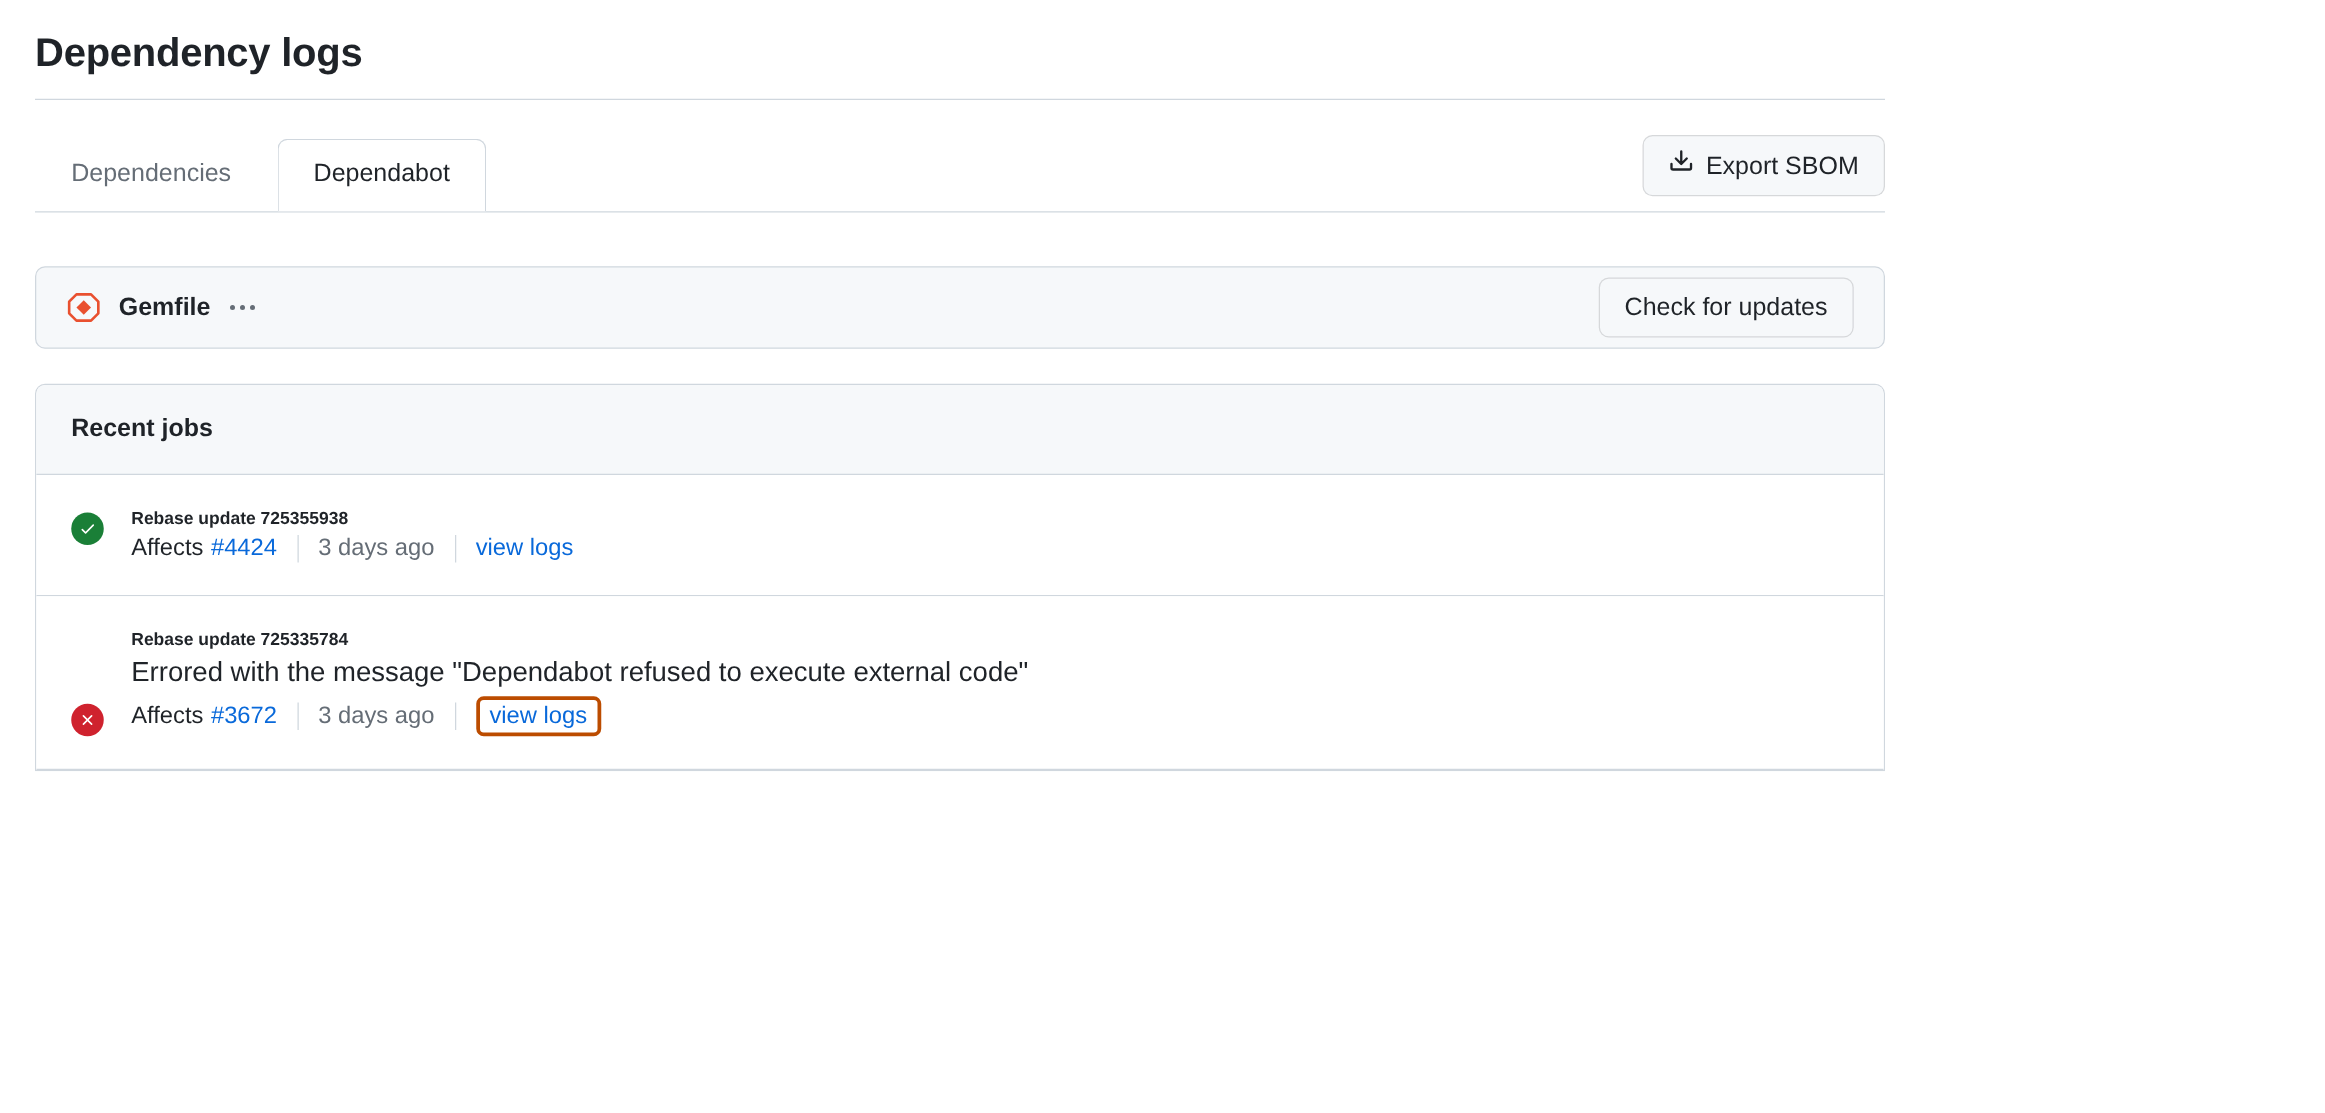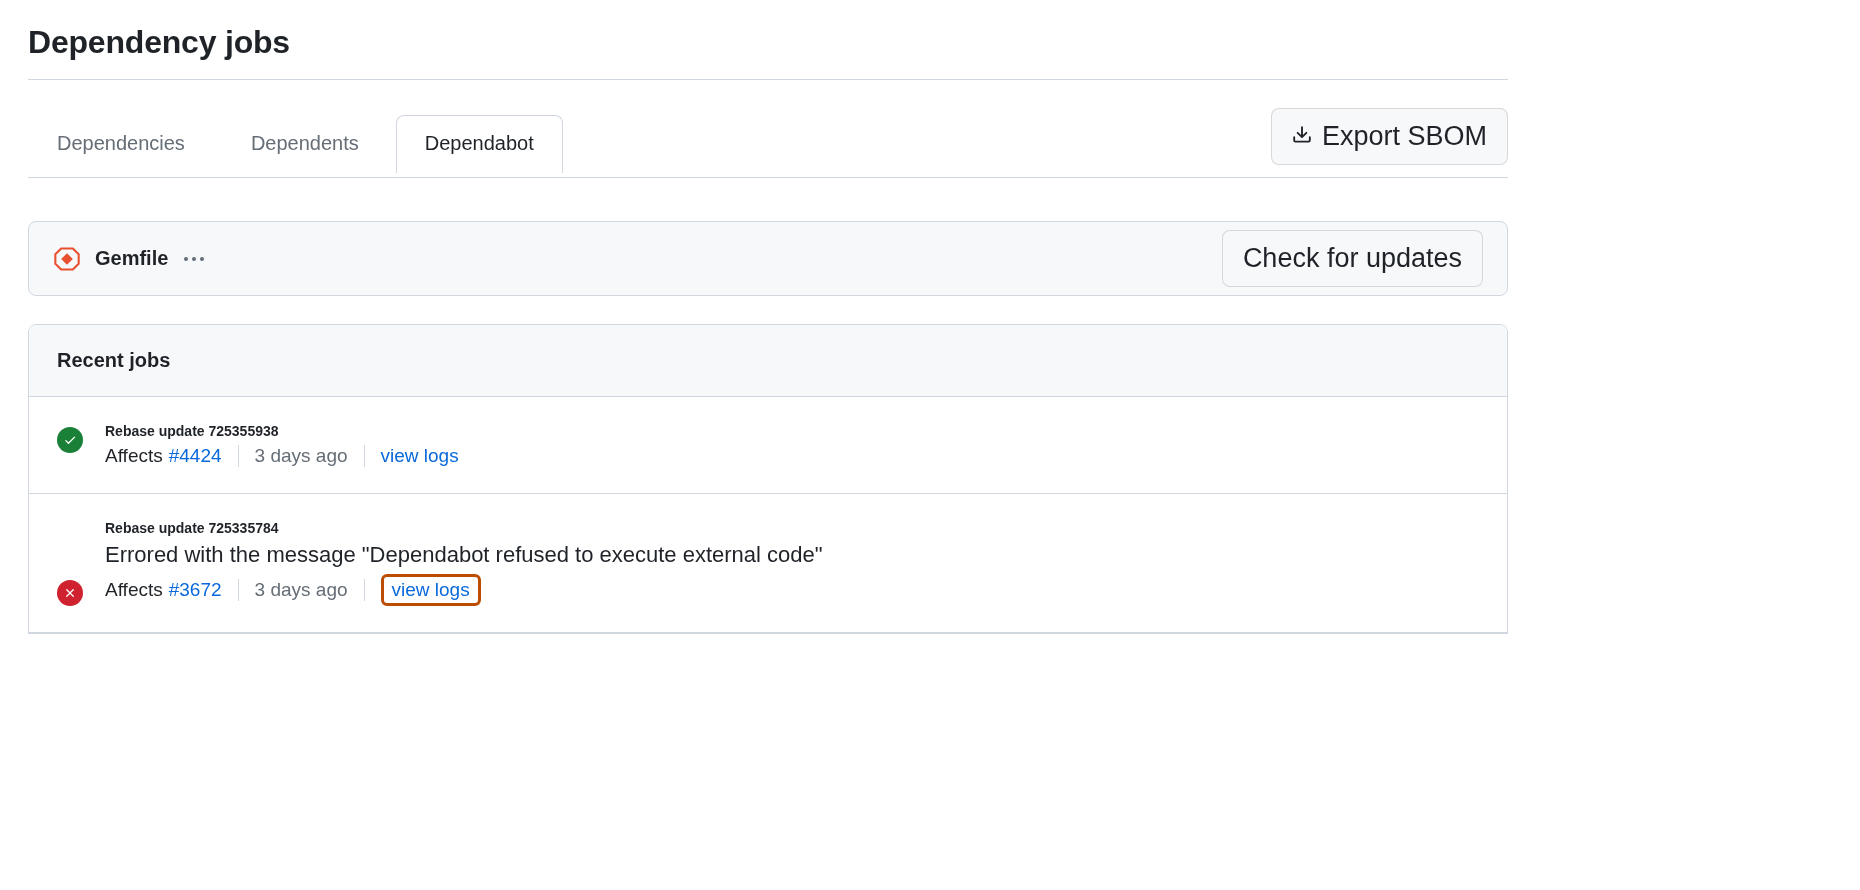--- a/index.html
+++ b/index.html
@@ -54,21 +54,21 @@
     color: var(--text-primary);
     border-color: var(--border);
     background: #fff;
   }
   .tabrow .spacer { flex: 1; }
   .btn {
     display: inline-flex;
     align-items: center;
     gap: 10px;
     padding: 10px 20px;
-    font-size: 27px;
+    font-size: 20px;
     font-weight: 500;
     color: var(--text-primary);
     background: var(--bg-subtle);
     border: 1px solid rgba(31,35,40,0.15);
     border-radius: 8px;
     cursor: pointer;
     line-height: 1.3;
   }
   .btn svg { width: 20px; height: 20px; fill: currentColor; }
 
@@ -144,27 +144,26 @@
     border-radius: 6px;
     padding: 2px 8px;
     display: inline-block;
   }
 </style>
 </head>
 <body>
 
 <div class="wrap">
 
-  <h1 class="page-title">Dependency jobs</h1>
+  <h1 class="page-title">Dependency logs</h1>
   <hr class="hr-line">
 
   <div class="tabrow">
     <div class="tabs">
       <div class="tab">Dependencies</div>
-      <div class="tab">Dependents</div>
       <div class="tab active">Dependabot</div>
     </div>
     <div class="spacer"></div>
     <button class="btn" style="margin-bottom:12px;">
       <span>
         <svg viewBox="0 0 16 16">
             <path d="M2.75 14A1.75 1.75 0 0 1 1 12.25v-2.5a.75.75 0 0 1 1.5 0v2.5c0 .138.112.25.25.25h10.5a.25.25 0 0 0 .25-.25v-2.5a.75.75 0 0 1 1.5 0v2.5A1.75 1.75 0 0 1 13.25 14ZM7.25 1.75a.75.75 0 0 1 1.5 0v6.19l2.22-2.22a.75.75 0 1 1 1.06 1.06l-3.5 3.5a.75.75 0 0 1-1.06 0l-3.5-3.5a.75.75 0 0 1 1.06-1.06l2.22 2.22Z"></path>
           </svg>
       </span>
       <span>Export SBOM</span>

